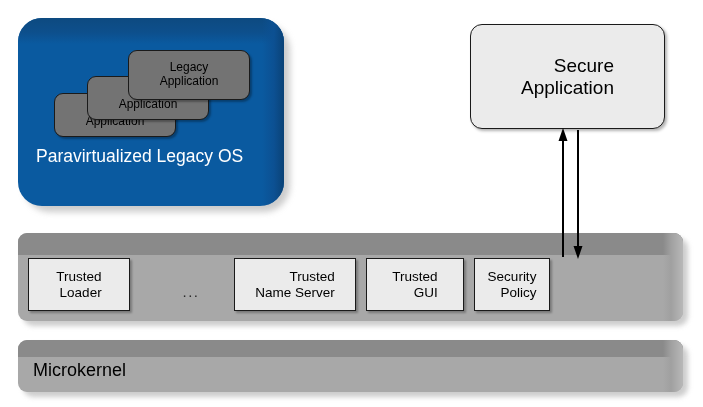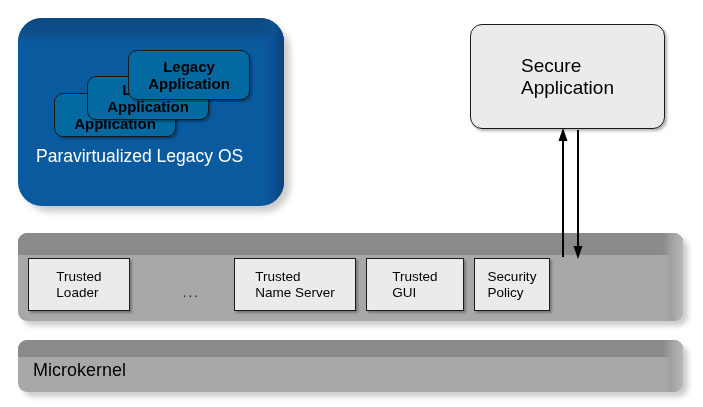--- a/index.html
+++ b/index.html
@@ -24,21 +24,21 @@
   
   .lbox {
     position: absolute;
     background: #ebebeb;
     border: 1.6px solid #1a1a1a;
     border-radius: 9px;
     box-sizing: border-box;
     display: flex;
     align-items: center;
     justify-content: center;
-    text-align: left;
+    text-align: right;
     color: #000000;
     line-height: 1.12;
     white-space: pre-line;
   }
 
   
   .vm-wrap {
     position: absolute;
     left: 18px;
     top: 18px;
@@ -81,34 +81,33 @@
     top: 128px;
     color: #ffffff;
     font-size: 17.5px;
     white-space: nowrap;
   }
 
   
   .appstack { position: absolute; left: 0; top: 0; width: 272px; height: 194px; }
   .app-box {
     position: absolute;
-    background: #0369a1;
+    background: #737373;
     border: 1.6px solid #1a1a1a;
     border-radius: 9px;
     box-sizing: border-box;
     display: flex;
     align-items: center;
     justify-content: center;
     text-align: center;
-    font-size: 15px;
+    font-size: 12px;
     color: #000000;
     line-height: 1.15;
     white-space: pre-line;
     box-shadow: 2px 2px 2px rgba(0,0,0,0.30);
-    font-weight: bold;
   }
   .app-back  { left: 36px;  top: 75px;  width: 122px; height: 44px; z-index: 3; }
   .app-mid   { left: 69px;  top: 58px;  width: 122px; height: 44px; z-index: 4; }
   .app-front { left: 110px; top: 32px;  width: 122px; height: 50px; z-index: 5; }
 
   
   .secure-app {
     left: 470px; top: 24px;
     width: 195px; height: 105px;
     font-size: 19px;

